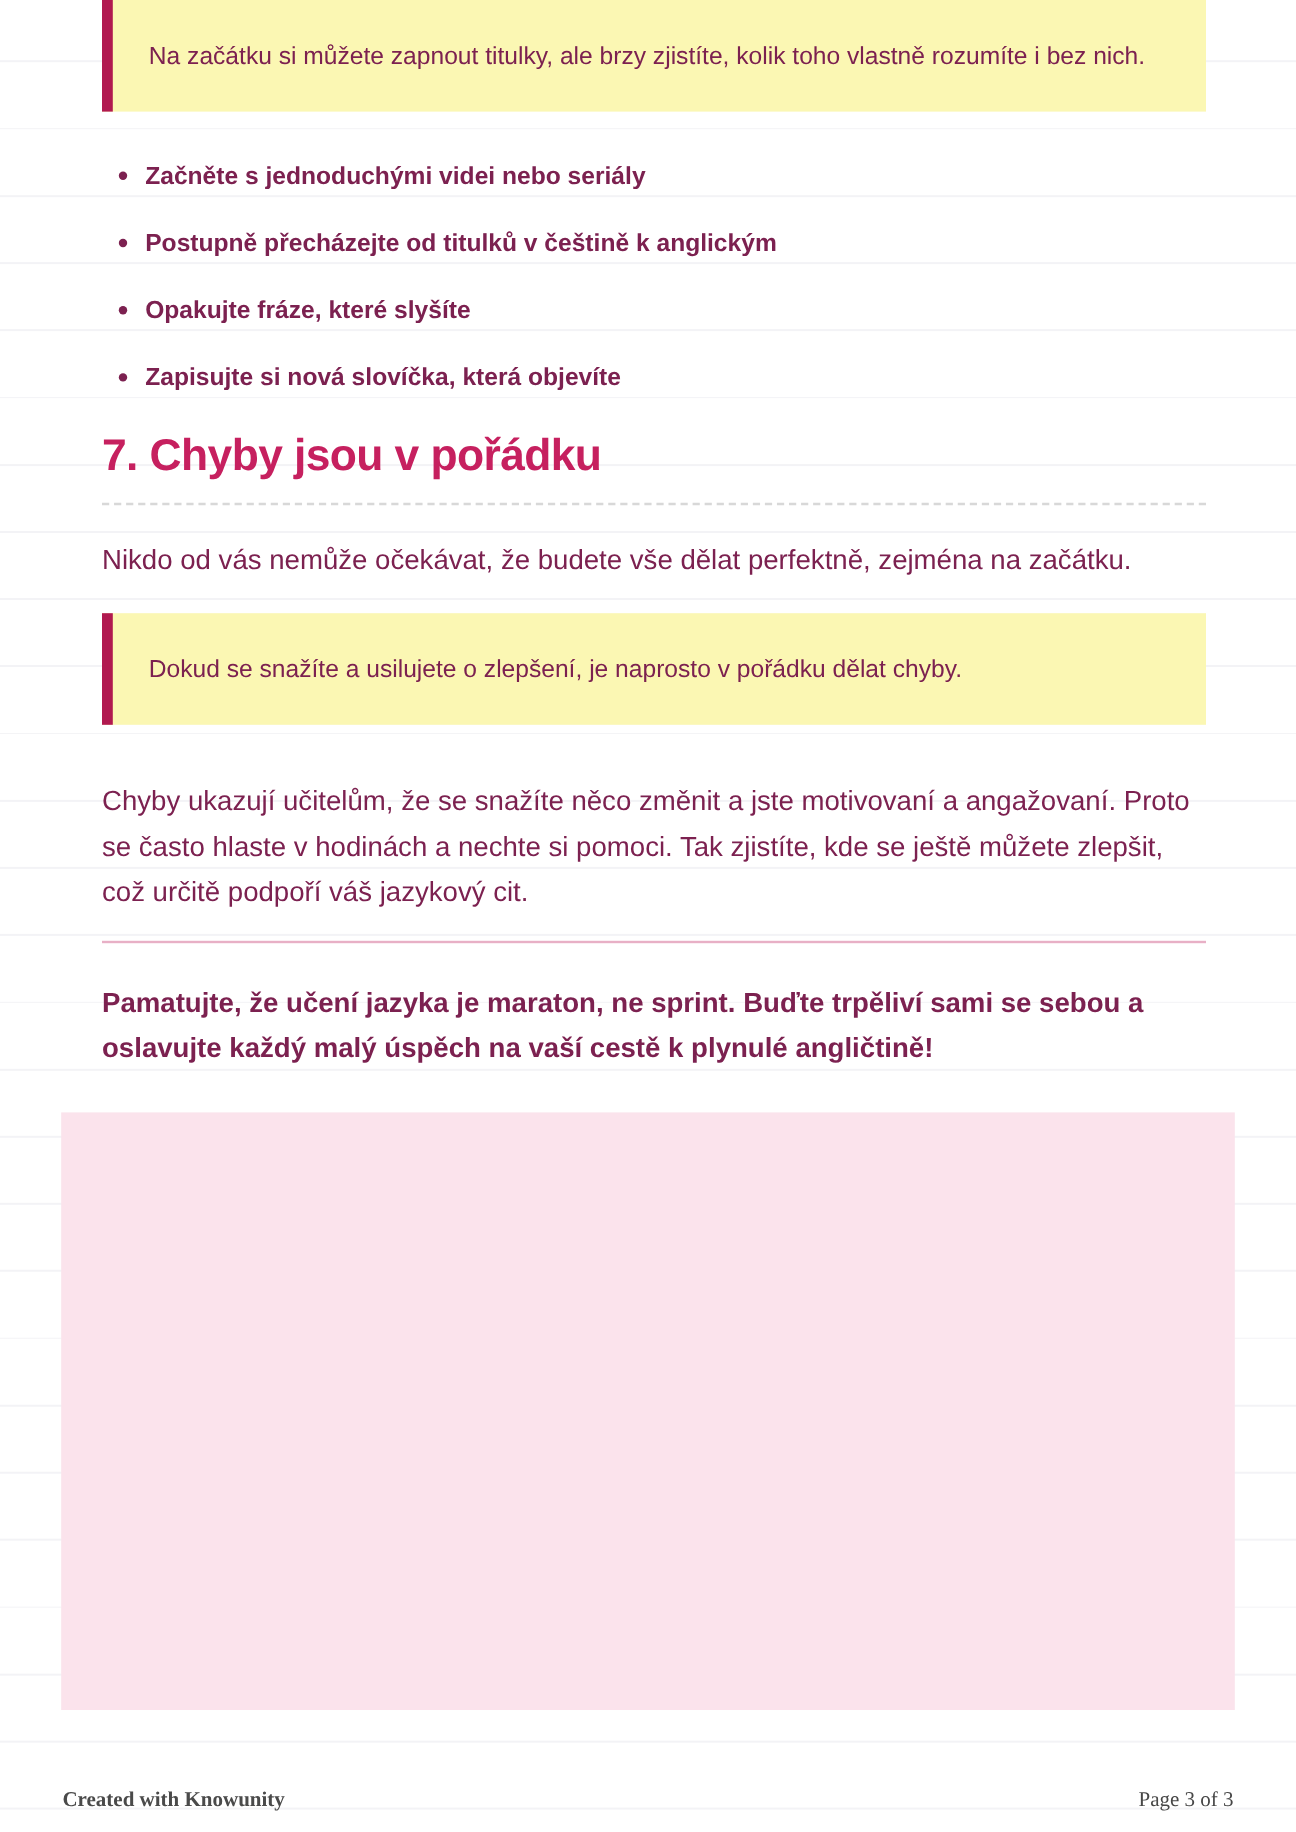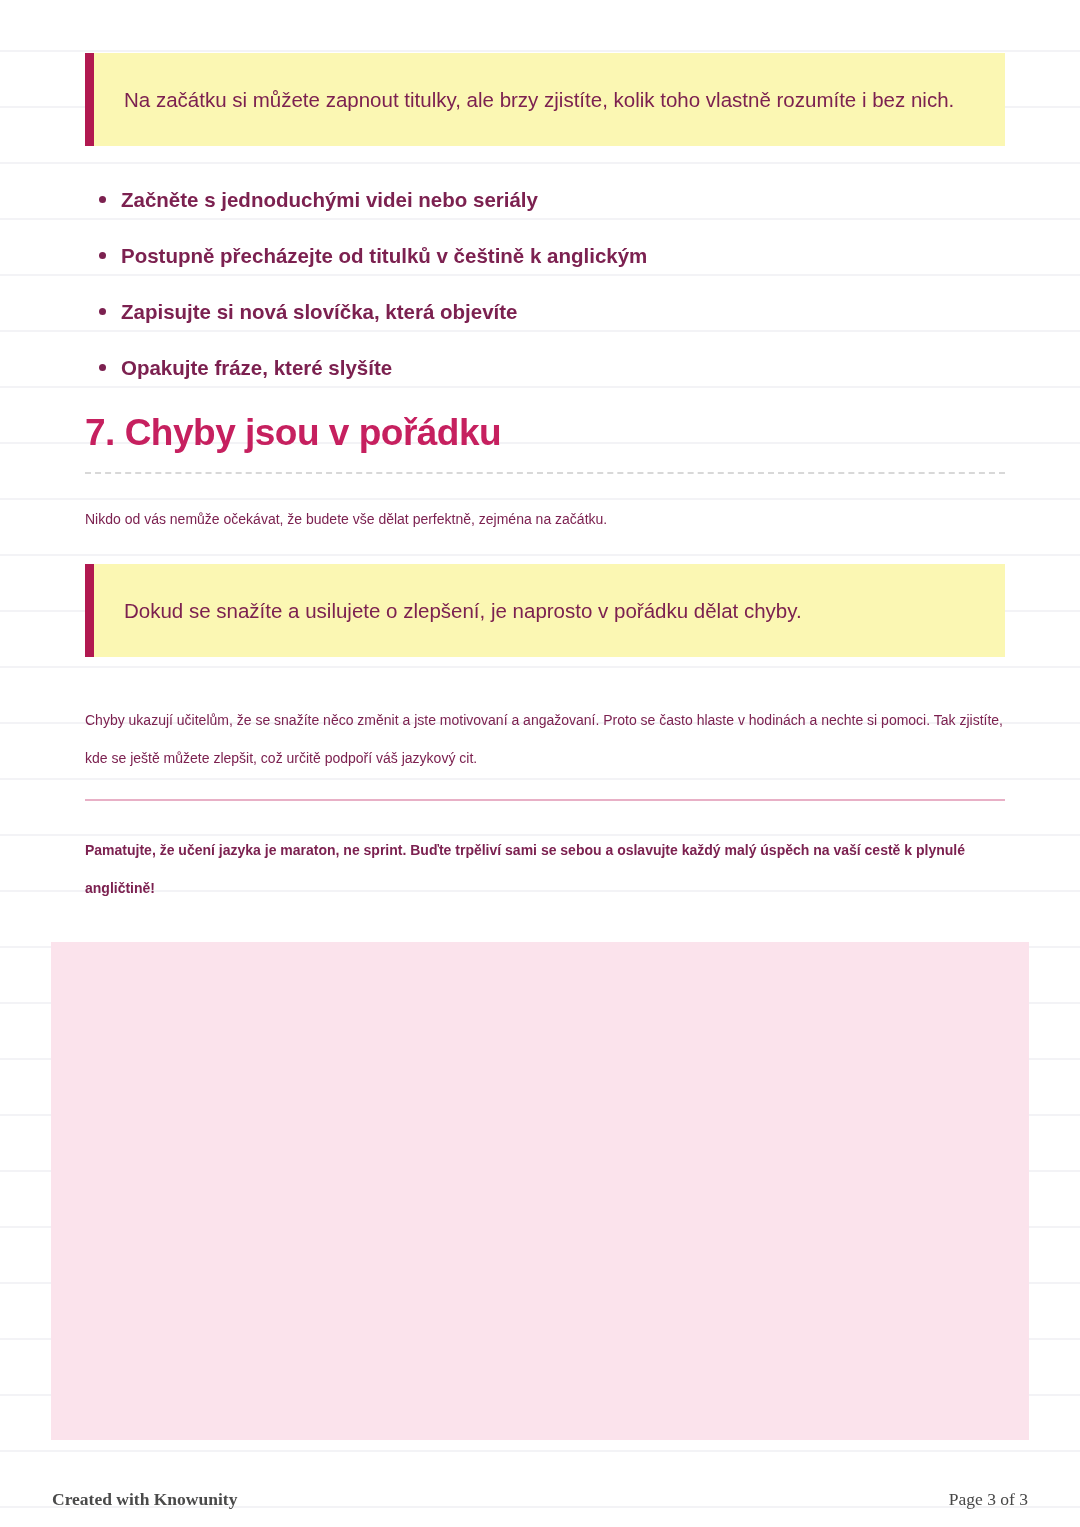--- a/index.html
+++ b/index.html
@@ -32,21 +32,21 @@
 
   
   .callout {
     background: #fbf7b3;
     border-left: 9px solid #b11950;
     padding: 27px 30px;
     font-size: 20.5px;
     line-height: 39px;
     color: #7c2150;
   }
-  .callout-1 { margin-top: 53px; }
+  .callout-1 { }
   .callout-2 { margin-top: 26px; }
 
   
   ul.bullets {
     list-style: none;
     padding: 12px 0 0 14px;
     font-weight: bold;
   }
   ul.bullets li {
     position: relative;
@@ -72,21 +72,21 @@
     padding-bottom: 16px;
     border-bottom: 2px dashed #d8d8d8;
     font-size: 37px;
     line-height: 46px;
     font-weight: 800;
     letter-spacing: -0.5px;
     color: #c6205f;
   }
 
   .para {
-    font-size: 14px;
+    font-size: 23px;
     line-height: 38px;
     color: #7c2150;
   }
   .para-1 { margin-top: 26px; }
   .para-2 { margin-top: 44px; }
   .para-3 { margin-top: 30px; font-weight: bold; }
 
   hr.pink-divider {
     margin-top: 22px;
     border: none;
@@ -129,25 +129,25 @@
       <li>
         <span class="bullet-dot"></span>
         <span>Začněte s jednoduchými videi nebo seriály</span>
       </li>
       <li>
         <span class="bullet-dot"></span>
         <span>Postupně přecházejte od titulků v češtině k anglickým</span>
       </li>
       <li>
         <span class="bullet-dot"></span>
-        <span>Zapisujte si nová slovíčka, která objevíte</span>
+        <span>Opakujte fráze, které slyšíte</span>
       </li>
       <li>
         <span class="bullet-dot"></span>
-        <span>Opakujte fráze, které slyšíte</span>
+        <span>Zapisujte si nová slovíčka, která objevíte</span>
       </li>
     </ul>
 
     <h1 class="section-heading">7. Chyby jsou v pořádku</h1>
 
     <p class="para para-1">Nikdo od vás nemůže očekávat, že budete vše dělat perfektně, zejména na začátku.</p>
 
     <div class="callout callout-2">
       <span>Dokud se snažíte a usilujete o zlepšení, je naprosto v pořádku dělat chyby.</span>
     </div>

